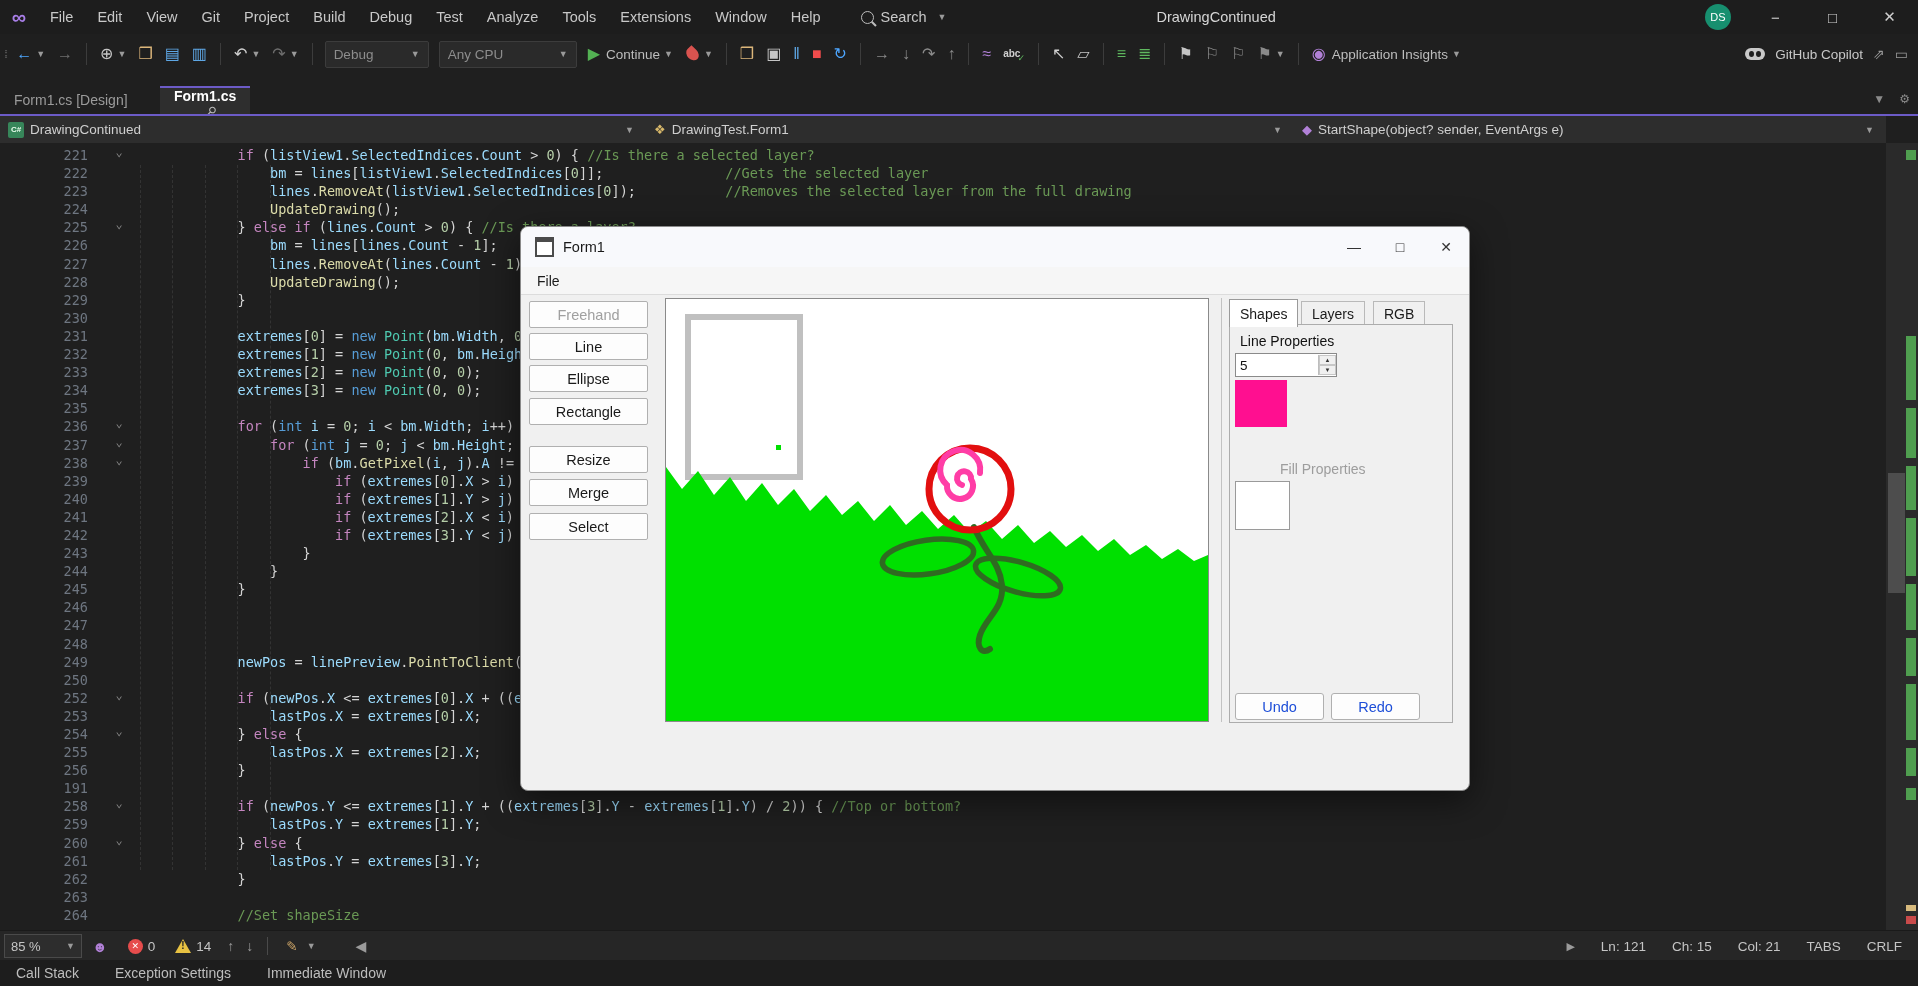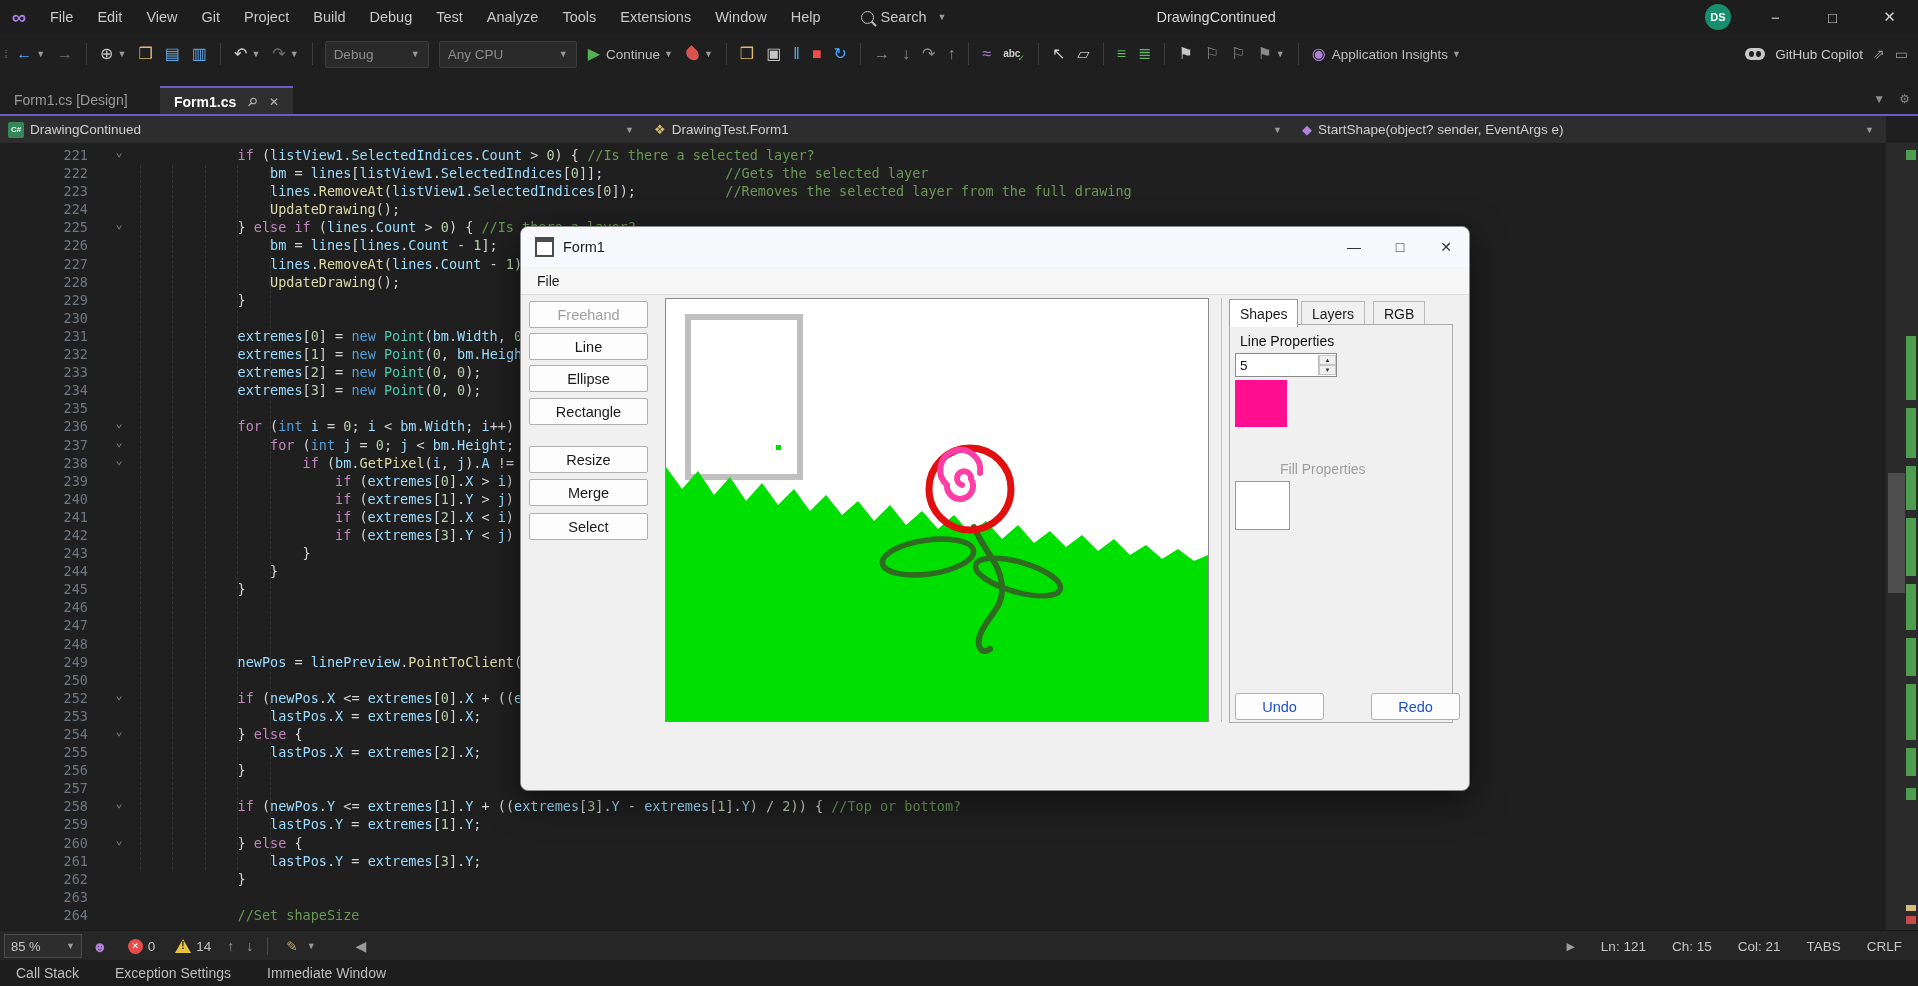--- a/index.html
+++ b/index.html
@@ -12,21 +12,21 @@
   #vs-logo{width:38px;text-align:center;color:#a97fe8;font-size:20px;font-weight:bold;line-height:34px;}
   .menu-item{padding:0 12px;font-size:14.5px;color:#c8c8c8;line-height:34px;cursor:default;}
   #search-box{display:flex;align-items:center;gap:7px;margin-left:28px;color:#c8c8c8;font-size:14.5px;}
   .mag-icon{position:relative;width:11px;height:11px;border:1.6px solid #bdbdbd;border-radius:50%;display:inline-block;}
   .mag-icon::after{content:"";position:absolute;width:6px;height:1.6px;background:#bdbdbd;
                    left:9px;top:11px;transform:rotate(45deg);}
   .caret{font-size:9px;color:#9a9a9a;margin-left:4px;}
   #win-title{margin-left:210px;font-size:14.5px;color:#d6d6d6;}
   #titlebar-right{margin-left:auto;display:flex;align-items:center;height:34px;}
   #avatar{width:26px;height:26px;border-radius:50%;background:#178f6f;color:#fff;font-size:11px;
-          font-weight:bold;display:flex;align-items:center;justify-content:center;margin-right:16px;}
+          font-weight:normal;display:flex;align-items:center;justify-content:center;margin-right:16px;}
   .win-btn{width:57px;height:34px;display:flex;align-items:center;justify-content:center;
            color:#cfcfcf;font-size:15px;}
 
   
   #toolbar{position:absolute;left:0;top:34px;width:1918px;height:40px;background:#1f1f1f;
            display:flex;align-items:center;font-size:14px;}
   .tb-item{display:flex;align-items:center;margin:0 3px;padding:0 3px;height:28px;}
   .tb-glyph{font-size:16px;line-height:28px;}
   .tb-sep{width:1px;height:22px;background:#3c3c3c;margin:0 7px;}
   .tb-combo{width:86px;height:25px;background:#2a2a2a;border:1px solid #3c3c3c;border-radius:2px;
@@ -39,21 +39,21 @@
   .copilot-goggles::before,.copilot-goggles::after{content:"";position:absolute;top:3px;width:5px;height:6px;
          border-radius:50%;background:#1f1f1f;}
   .copilot-goggles::before{left:4px;} .copilot-goggles::after{right:4px;}
   #toolbar-right{margin-left:auto;display:flex;align-items:center;gap:10px;margin-right:10px;color:#c8c8c8;}
 
   
   #tabwell{position:absolute;left:0;top:74px;width:1918px;height:42px;background:#1f1f1f;}
   #tabwell-line{position:absolute;left:0;top:40px;width:1918px;height:2px;background:#6c5bc7;}
   .doc-tab{position:absolute;top:12px;height:28px;display:flex;align-items:center;padding:0 14px;
            font-size:14px;color:#9b9b9b;}
-  .doc-tab.active{background:#2e2e2e;color:#fff;font-weight:bold;border-top:2px solid #6c5bc7;}
+  .doc-tab.active{background:#2e2e2e;color:#fff;font-weight:bold;border-top:2px solid #6c5bc7;flex-direction:column;}
   .doc-tab .tabicon{font-size:12px;color:#b9b9b9;margin-left:12px;font-weight:normal;}
   #tabwell-icons{position:absolute;right:8px;top:18px;color:#8a8a8a;font-size:12px;display:flex;gap:14px;}
 
   
   #navbar{position:absolute;left:0;top:116px;width:1886px;height:27px;background:#2d2d2d;display:flex;}
   .nav-sec{display:flex;align-items:center;height:27px;padding:0 8px;font-size:13.5px;color:#cfcfcf;}
   .nav-caret{margin-left:auto;font-size:9px;color:#9a9a9a;padding-right:4px;}
   .csproj-icon{width:16px;height:16px;background:#37865a;border-radius:2px;color:#eaffef;font-size:8px;
                font-weight:bold;display:flex;align-items:center;justify-content:center;margin-right:6px;}
   .class-icon{color:#d8b86a;font-size:13px;margin-right:6px;}
@@ -375,21 +375,21 @@
         <div class="cl"><span class="ln">246</span><span class="src"></span></div>
         <div class="cl"><span class="ln">247</span><span class="src"></span></div>
         <div class="cl"><span class="ln">248</span><span class="src"></span></div>
         <div class="cl"><span class="ln">249</span><span class="src"><span class="tk-p">            </span><span class="tk-v">newPos</span><span class="tk-p"> = </span><span class="tk-v">linePreview</span><span class="tk-p">.</span><span class="tk-m">PointToClient</span><span class="tk-p">(</span><span class="tk-t">Cursor</span><span class="tk-p">.</span><span class="tk-v">Position</span><span class="tk-p">);</span></span></div>
         <div class="cl"><span class="ln">250</span><span class="src"></span></div>
         <div class="cl"><span class="ln">252</span><span class="fold">⌄</span><span class="src"><span class="tk-p">            </span><span class="tk-c">if</span><span class="tk-p"> (</span><span class="tk-v">newPos</span><span class="tk-p">.</span><span class="tk-v">X</span><span class="tk-p"> &lt;= </span><span class="tk-v">extremes</span><span class="tk-p">[</span><span class="tk-n">0</span><span class="tk-p">].</span><span class="tk-v">X</span><span class="tk-p"> + ((</span><span class="tk-v">extremes</span><span class="tk-p">[</span><span class="tk-n">2</span><span class="tk-p">].</span><span class="tk-v">X</span><span class="tk-p"> - </span><span class="tk-v">extremes</span><span class="tk-p">[</span><span class="tk-n">0</span><span class="tk-p">].</span><span class="tk-v">X</span><span class="tk-p">) / </span><span class="tk-n">2</span><span class="tk-p">)) {</span></span></div>
         <div class="cl"><span class="ln">253</span><span class="src"><span class="tk-p">                </span><span class="tk-v">lastPos</span><span class="tk-p">.</span><span class="tk-v">X</span><span class="tk-p"> = </span><span class="tk-v">extremes</span><span class="tk-p">[</span><span class="tk-n">0</span><span class="tk-p">].</span><span class="tk-v">X</span><span class="tk-p">;</span></span></div>
         <div class="cl"><span class="ln">254</span><span class="fold">⌄</span><span class="src"><span class="tk-p">            } </span><span class="tk-c">else</span><span class="tk-p"> {</span></span></div>
         <div class="cl"><span class="ln">255</span><span class="src"><span class="tk-p">                </span><span class="tk-v">lastPos</span><span class="tk-p">.</span><span class="tk-v">X</span><span class="tk-p"> = </span><span class="tk-v">extremes</span><span class="tk-p">[</span><span class="tk-n">2</span><span class="tk-p">].</span><span class="tk-v">X</span><span class="tk-p">;</span></span></div>
         <div class="cl"><span class="ln">256</span><span class="src"><span class="tk-p">            }</span></span></div>
-        <div class="cl"><span class="ln">257</span><span class="src"></span></div>
+        <div class="cl"><span class="ln">191</span><span class="src"></span></div>
         <div class="cl"><span class="ln">258</span><span class="fold">⌄</span><span class="src"><span class="tk-p">            </span><span class="tk-c">if</span><span class="tk-p"> (</span><span class="tk-v">newPos</span><span class="tk-p">.</span><span class="tk-v">Y</span><span class="tk-p"> &lt;= </span><span class="tk-v">extremes</span><span class="tk-p">[</span><span class="tk-n">1</span><span class="tk-p">].</span><span class="tk-v">Y</span><span class="tk-p"> + ((</span><span class="tk-v">extremes</span><span class="tk-p">[</span><span class="tk-n">3</span><span class="tk-p">].</span><span class="tk-v">Y</span><span class="tk-p"> - </span><span class="tk-v">extremes</span><span class="tk-p">[</span><span class="tk-n">1</span><span class="tk-p">].</span><span class="tk-v">Y</span><span class="tk-p">) / </span><span class="tk-n">2</span><span class="tk-p">)) { </span><span class="tk-cm">//Top or bottom?</span></span></div>
         <div class="cl"><span class="ln">259</span><span class="src"><span class="tk-p">                </span><span class="tk-v">lastPos</span><span class="tk-p">.</span><span class="tk-v">Y</span><span class="tk-p"> = </span><span class="tk-v">extremes</span><span class="tk-p">[</span><span class="tk-n">1</span><span class="tk-p">].</span><span class="tk-v">Y</span><span class="tk-p">;</span></span></div>
         <div class="cl"><span class="ln">260</span><span class="fold">⌄</span><span class="src"><span class="tk-p">            } </span><span class="tk-c">else</span><span class="tk-p"> {</span></span></div>
         <div class="cl"><span class="ln">261</span><span class="src"><span class="tk-p">                </span><span class="tk-v">lastPos</span><span class="tk-p">.</span><span class="tk-v">Y</span><span class="tk-p"> = </span><span class="tk-v">extremes</span><span class="tk-p">[</span><span class="tk-n">3</span><span class="tk-p">].</span><span class="tk-v">Y</span><span class="tk-p">;</span></span></div>
         <div class="cl"><span class="ln">262</span><span class="src"><span class="tk-p">            }</span></span></div>
         <div class="cl"><span class="ln">263</span><span class="src"></span></div>
         <div class="cl"><span class="ln">264</span><span class="src"><span class="tk-p">            </span><span class="tk-cm">//Set shapeSize</span></span></div>
       </div>
   </div>
   <div id="ed-scroll">
@@ -448,21 +448,21 @@
         <span id="updown-value">5</span>
         <span id="updown-spin">
           <span class="spin-btn">▲</span>
           <span class="spin-btn">▼</span>
         </span>
       </div>
       <div id="line-color-swatch" style="background: rgb(255, 15, 144);"></div>
       <div id="lbl-fillprops">Fill Properties</div>
       <div id="fill-color-swatch" style="background: rgb(255, 255, 255);"></div>
       <div class="undoredo" style="left:5px;">Undo</div>
-      <div class="undoredoR undoredo" style="left:101px;margin-left:40px;">Redo</div>
+      <div class="undoredoR undoredo" style="left:101px;">Redo</div>
     </div>
   <div class="tool-btn disabled" style="top: 74px;">Freehand</div>
       <div class="tool-btn" style="top: 106px;">Line</div>
       <div class="tool-btn" style="top: 138px;">Ellipse</div>
       <div class="tool-btn" style="top: 171px;">Rectangle</div>
       <div class="tool-btn" style="top: 219px;">Resize</div>
       <div class="tool-btn" style="top: 252px;">Merge</div>
       <div class="tool-btn" style="top: 286px;">Select</div>
       <div class="ptab active" style="left: 708px;">Shapes</div>
       <div class="ptab" style="left: 780px;">Layers</div>

